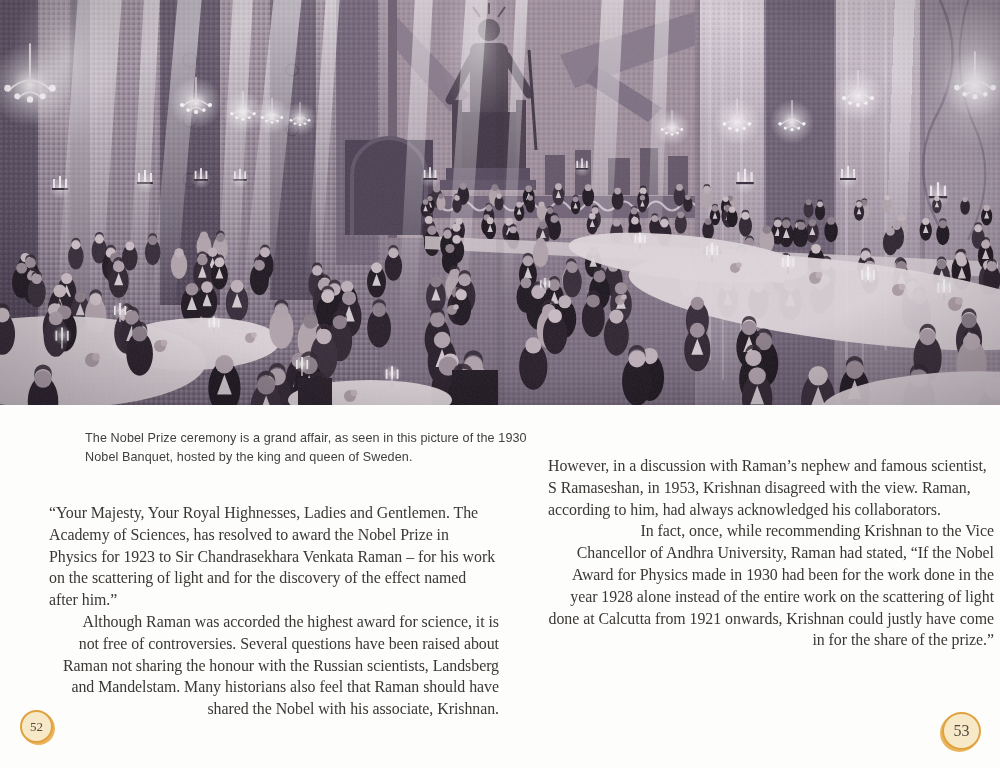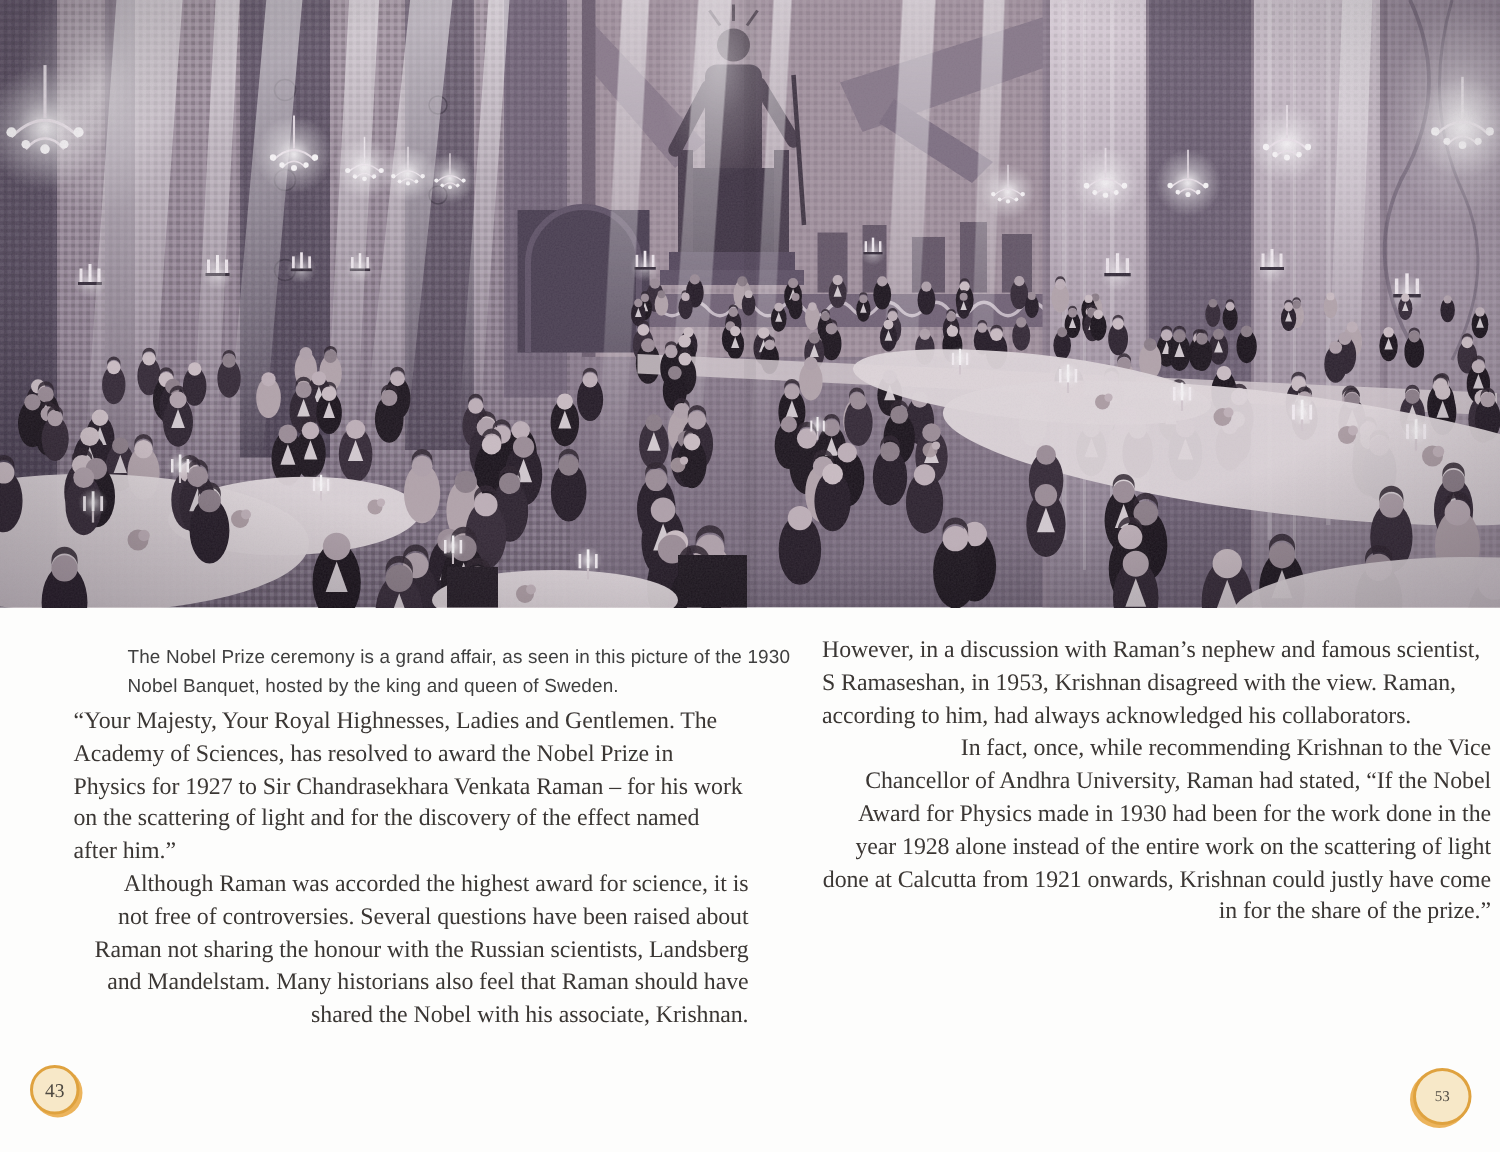--- a/index.html
+++ b/index.html
@@ -9,35 +9,35 @@
   }
   .photo{position:absolute;left:0;top:0;width:1000px;height:405px;margin:0;}
   .photo svg{display:block;width:100%;height:100%;}
   .caption{
     position:absolute;left:49px;top:416px;width:442px;
     font-family:"Liberation Sans",sans-serif;
     font-size:12.6px;line-height:19.5px;color:#404040;letter-spacing:.1px;margin-left:36px;
   }
   .col{
     position:absolute;color:#3b3734;
-    font-size:15.9px;line-height:21.8px;letter-spacing:-.05px;
+    font-size:15.9px;line-height:21.8px;letter-spacing:-.05px;margin-top:32px;
   }
   .col p{margin:0;}
   .col p + p{text-indent:27px;text-align:right;}
   .col-left{left:49px;top:470px;width:450px;}
   .col-right{left:548px;top:423px;width:446px;}
   .badge{
     position:absolute;border-radius:50%;
     background:#f7e8c8;border:2px solid #dfa23f;
     color:#4f4a42;display:flex;align-items:center;justify-content:center;
     font-family:"Liberation Serif",serif;
   }
   .badge-left{left:20px;top:710px;width:29px;height:29px;font-size:13px;
     box-shadow:2px 2px 0 0 #ecb45c;}
-  .badge-right{left:942px;top:712px;width:35px;height:34px;font-size:10px;
+  .badge-right{left:942px;top:712px;width:35px;height:34px;font-size:16px;
     box-shadow:-2px 2px 0 0 #ecb45c;}
 </style>
 </head>
 <body>
 
 <div>
 
   <figure class="photo">
     <svg id="banquet-svg" viewBox="0 0 1000 405" preserveAspectRatio="none">
       <defs>
@@ -1250,28 +1250,28 @@
       <rect x="496" y="0" width="8" height="405" fill="#000" opacity=".05"></rect>
       <rect width="1000" height="405" filter="url(#grain)" opacity=".2"></rect>
       <rect width="1000" height="405" fill="#7b6a85" opacity=".07"></rect>
       <rect width="1000" height="405" fill="url(#vig)"></rect>
     </svg>
   </figure>
 
   <p class="caption">The Nobel Prize ceremony is a grand affair, as seen in this picture of the 1930 Nobel Banquet, hosted by the king and queen of Sweden.</p>
 
   <div class="col col-left">
-    <p>“Your Majesty, Your Royal Highnesses, Ladies and Gentlemen. The Academy of Sciences, has resolved to award the Nobel Prize in Physics for 1927 to Sir Chandrasekhara Venkata Raman – for his work on the scattering of light and for the discovery of the effect named after him.”</p>
+    <p>“Your Majesty, Your Royal Highnesses, Ladies and Gentlemen. The Academy of Sciences, has resolved to award the Nobel Prize in Physics for 1923 to Sir Chandrasekhara Venkata Raman – for his work on the scattering of light and for the discovery of the effect named after him.”</p>
     <p>Although Raman was accorded the highest award for science, it is not free of controversies. Several questions have been raised about Raman not sharing the honour with the Russian scientists, Landsberg and Mandelstam. Many historians also feel that Raman should have shared the Nobel with his associate, Krishnan.</p>
   </div>
 
   <div class="col col-right">
     <p>However, in a discussion with Raman’s nephew and famous scientist, S Ramaseshan, in 1953, Krishnan disagreed with the view. Raman, according to him, had always acknowledged his collaborators.</p>
     <p>In fact, once, while recommending Krishnan to the Vice Chancellor of Andhra University, Raman had stated, “If the Nobel Award for Physics made in 1930 had been for the work done in the year 1928 alone instead of the entire work on the scattering of light done at Calcutta from 1921 onwards, Krishnan could justly have come in for the share of the prize.”</p>
   </div>
 
   <div class="badge badge-left">
-    <span>43</span>
+    <span>52</span>
   </div>
   <div class="badge badge-right">
     <span>53</span>
   </div>
 </div>
 
 </body></html>

